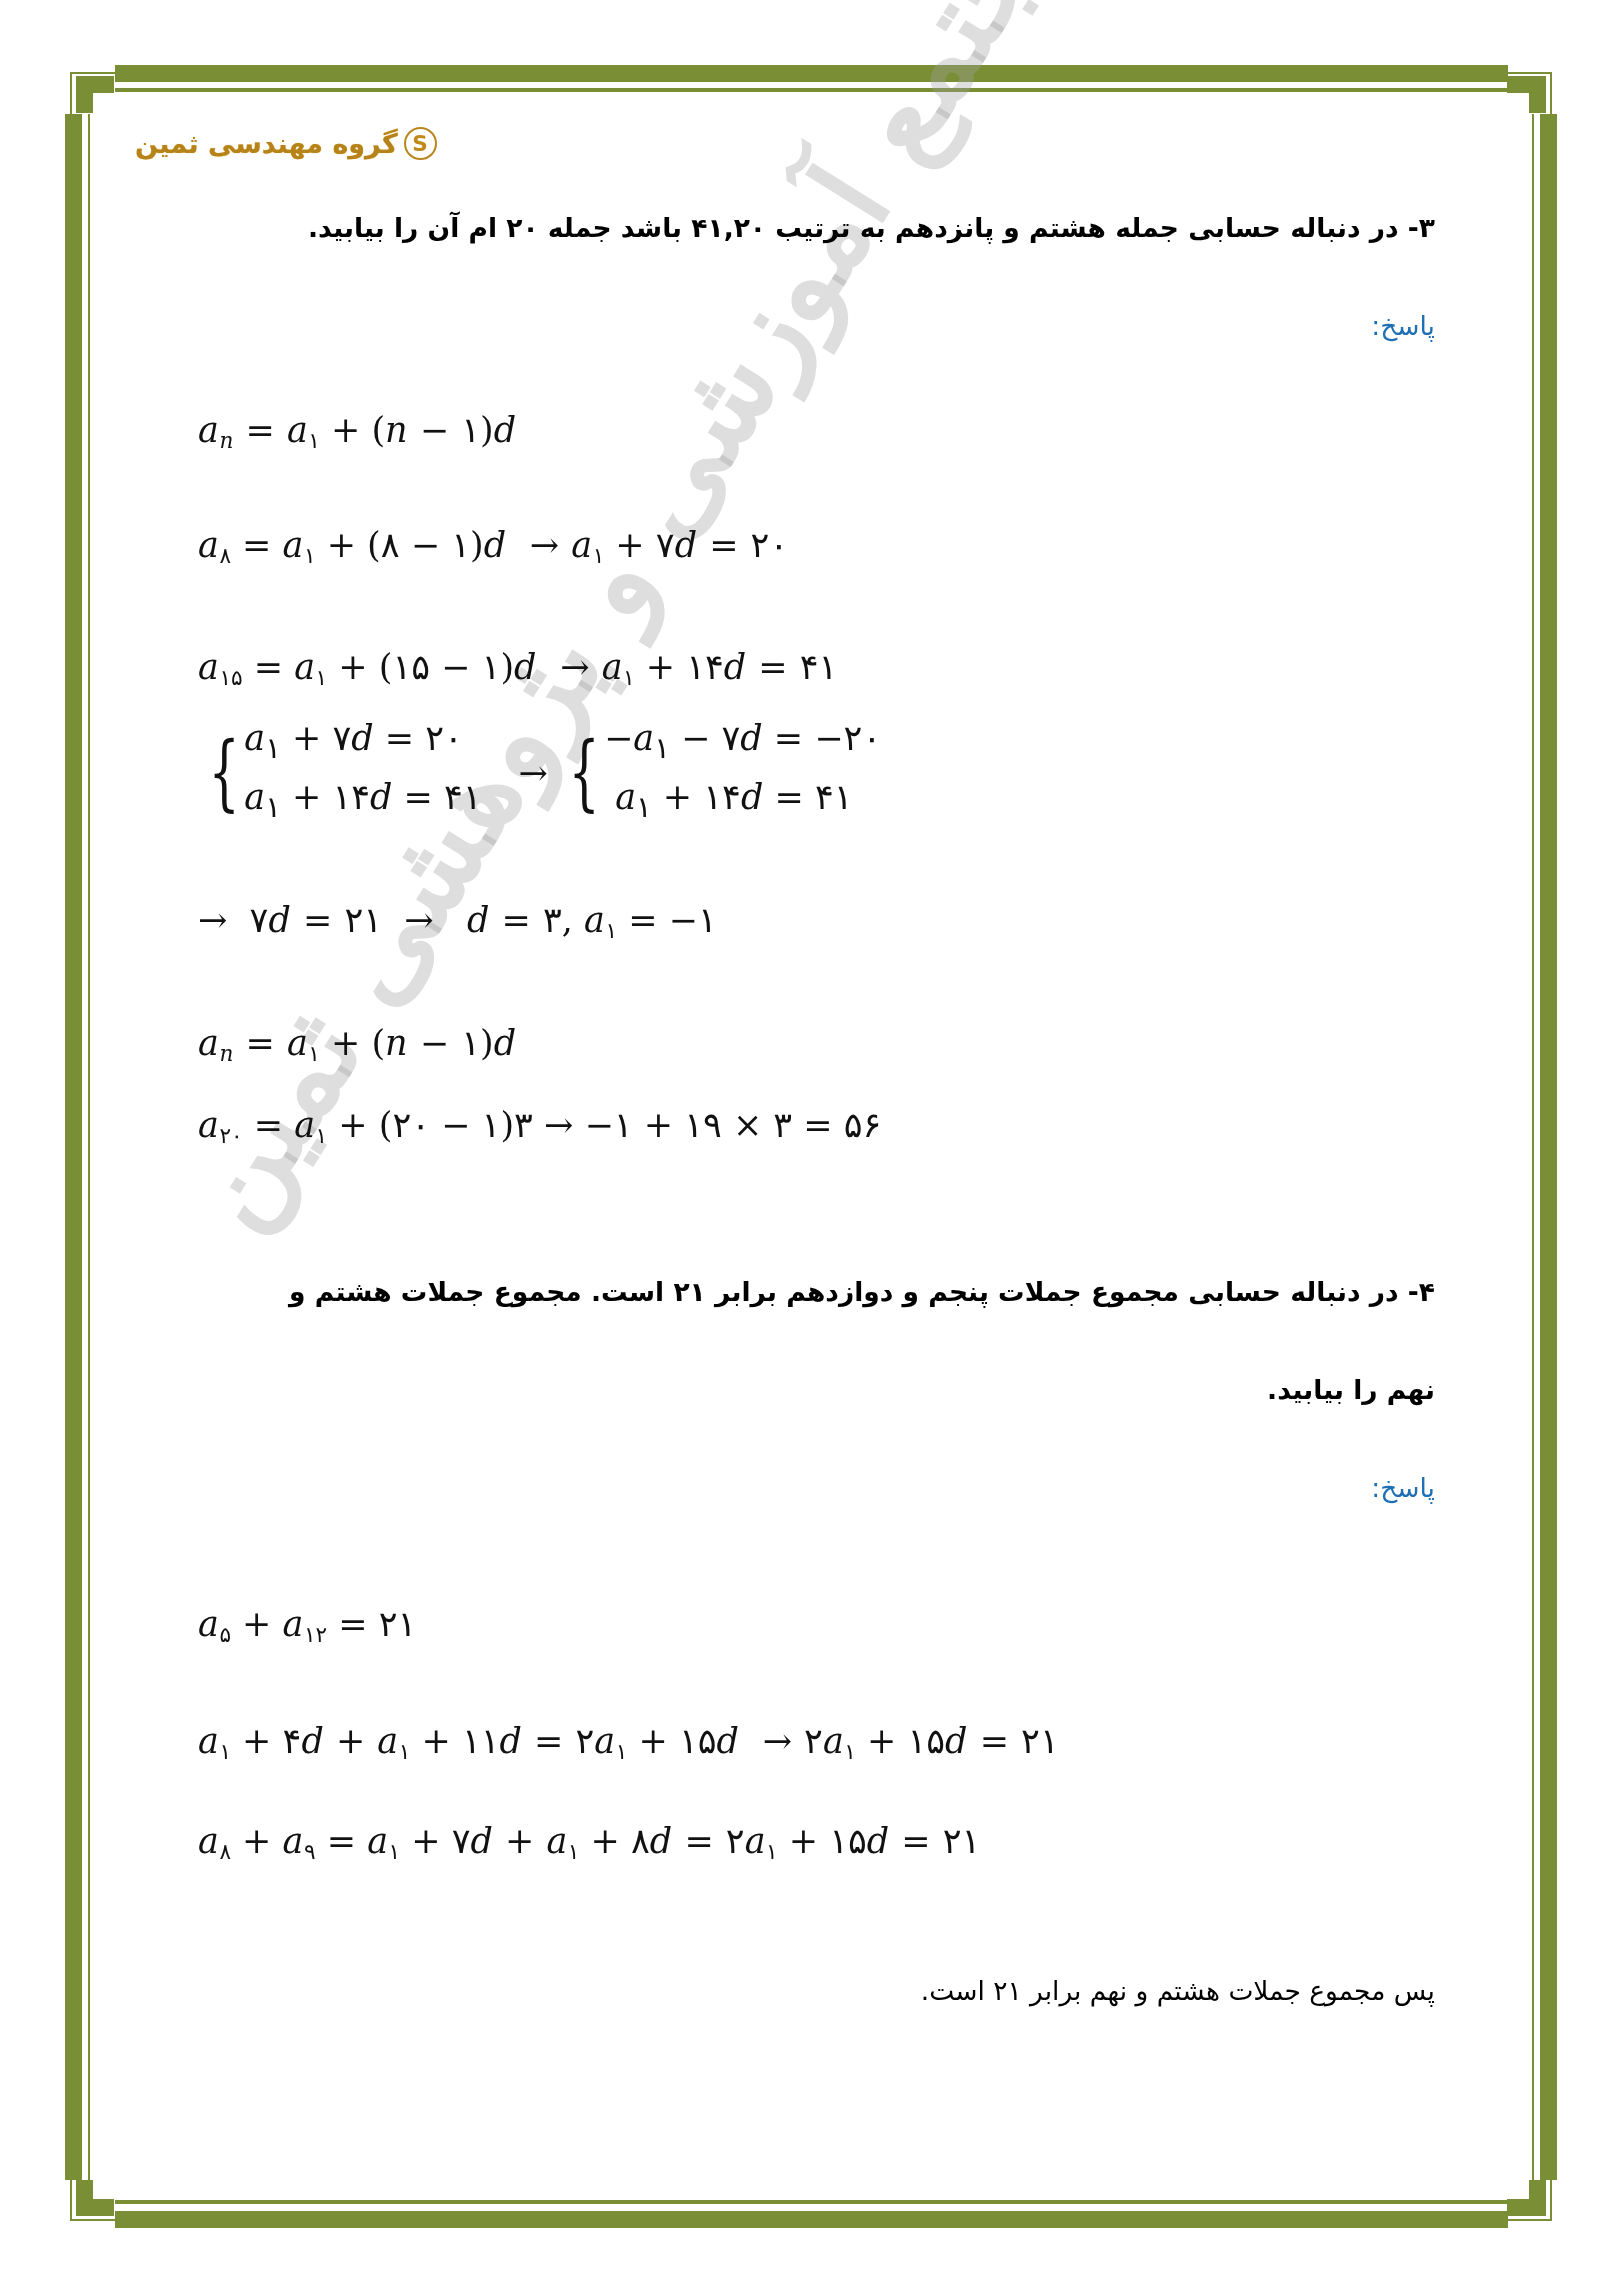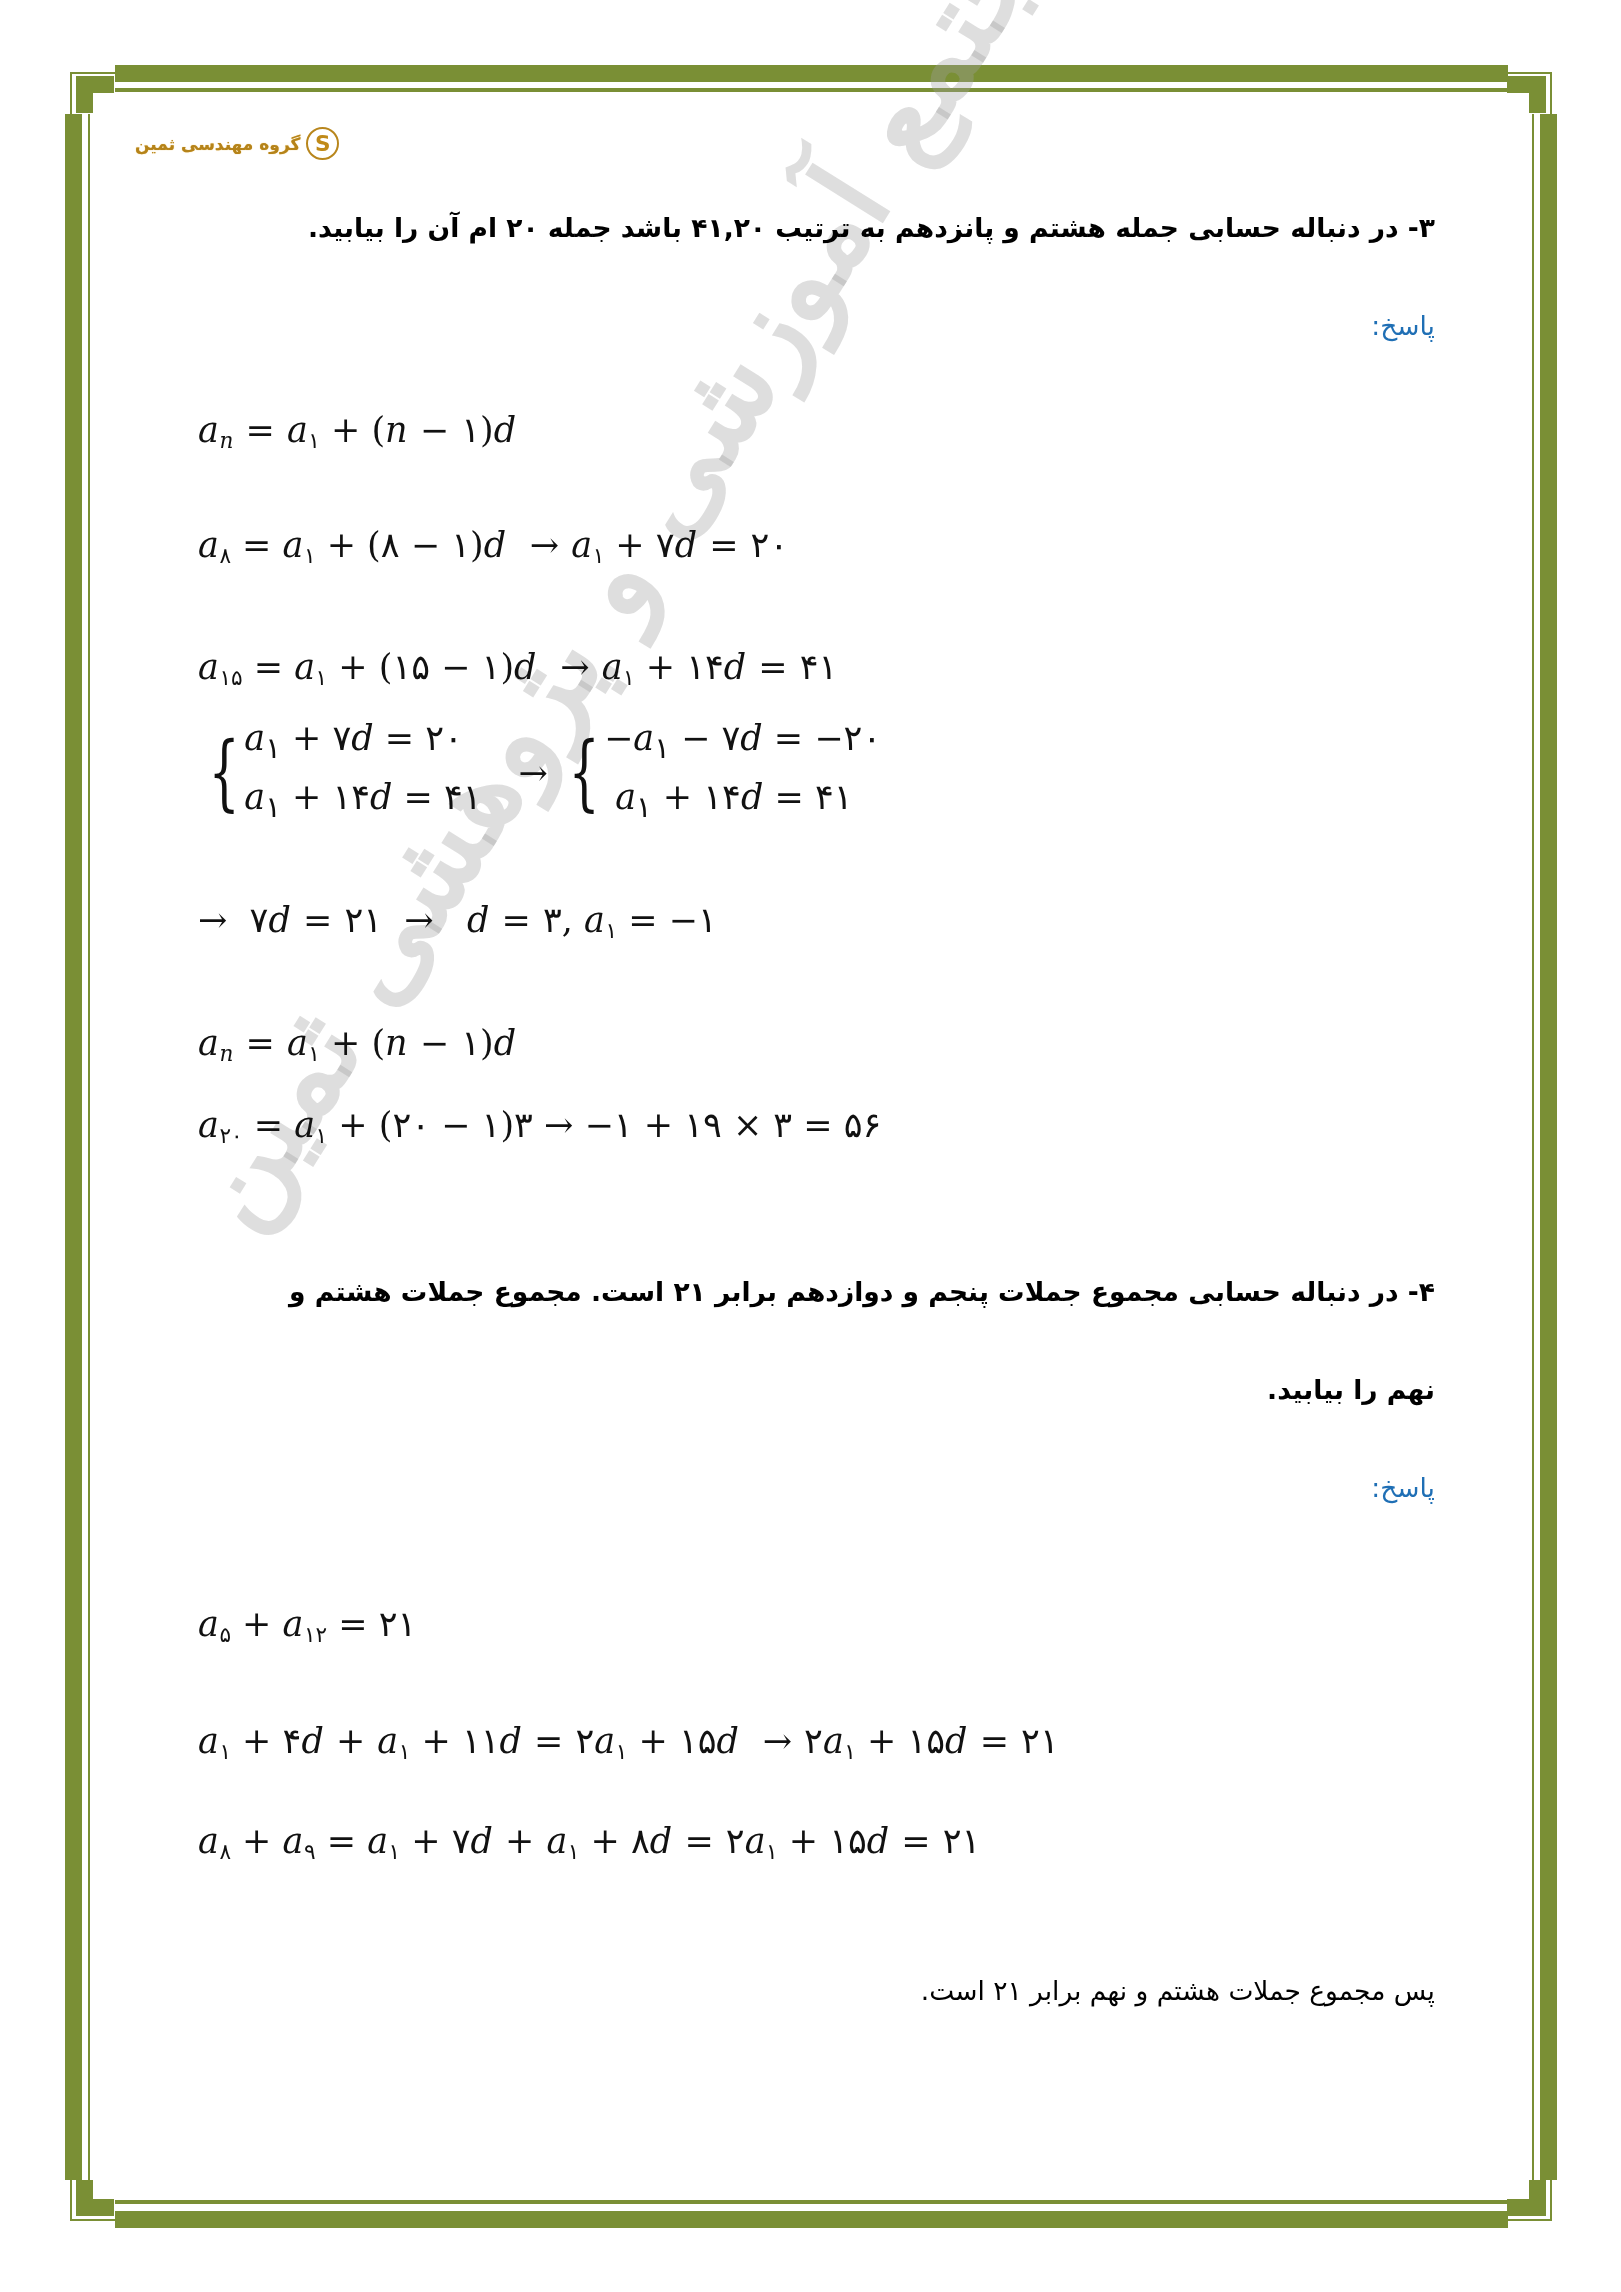--- a/index.html
+++ b/index.html
@@ -9,21 +9,21 @@
   
   .frame { position: absolute; background: #7a8f35; }
   .frame-thin { position: absolute; background: #7a8f35; }
 
   
   .logo { position: absolute; left: 135px; top: 125px; height: 37px;
           display: flex; align-items: center; gap: 5.9px; direction: rtl; }
   .logo-mark { width: 33px; height: 33px; border-radius: 50%; border: 2.5px solid #b8861c;
                box-sizing: border-box; display: flex; align-items: center; justify-content: center;
                color: #c08a18; font-weight: bold; font-size: 21.6px; font-family: "DejaVu Sans", sans-serif; }
-  .logo-text { color: #b5831a; font-weight: bold; font-size: 17px; letter-spacing: -0.5px;
+  .logo-text { color: #b5831a; font-weight: bold; font-size: 27px; letter-spacing: -0.5px;
                font-family: "DejaVu Sans", sans-serif; text-shadow: 0 0 1px #e6b64a; }
 
   
   .fa { position: absolute; direction: rtl; text-align: right; right: 186px;
         font-family: "DejaVu Sans", sans-serif; font-weight: bold; font-size: 26.5px; white-space: nowrap; }
   .fa.normal { font-weight: normal; }
   .answer-label { position: absolute; direction: rtl; right: 186px; color: #1f6fb5;
                   font-family: "DejaVu Sans", sans-serif; font-size: 26.5px; }
 
   

